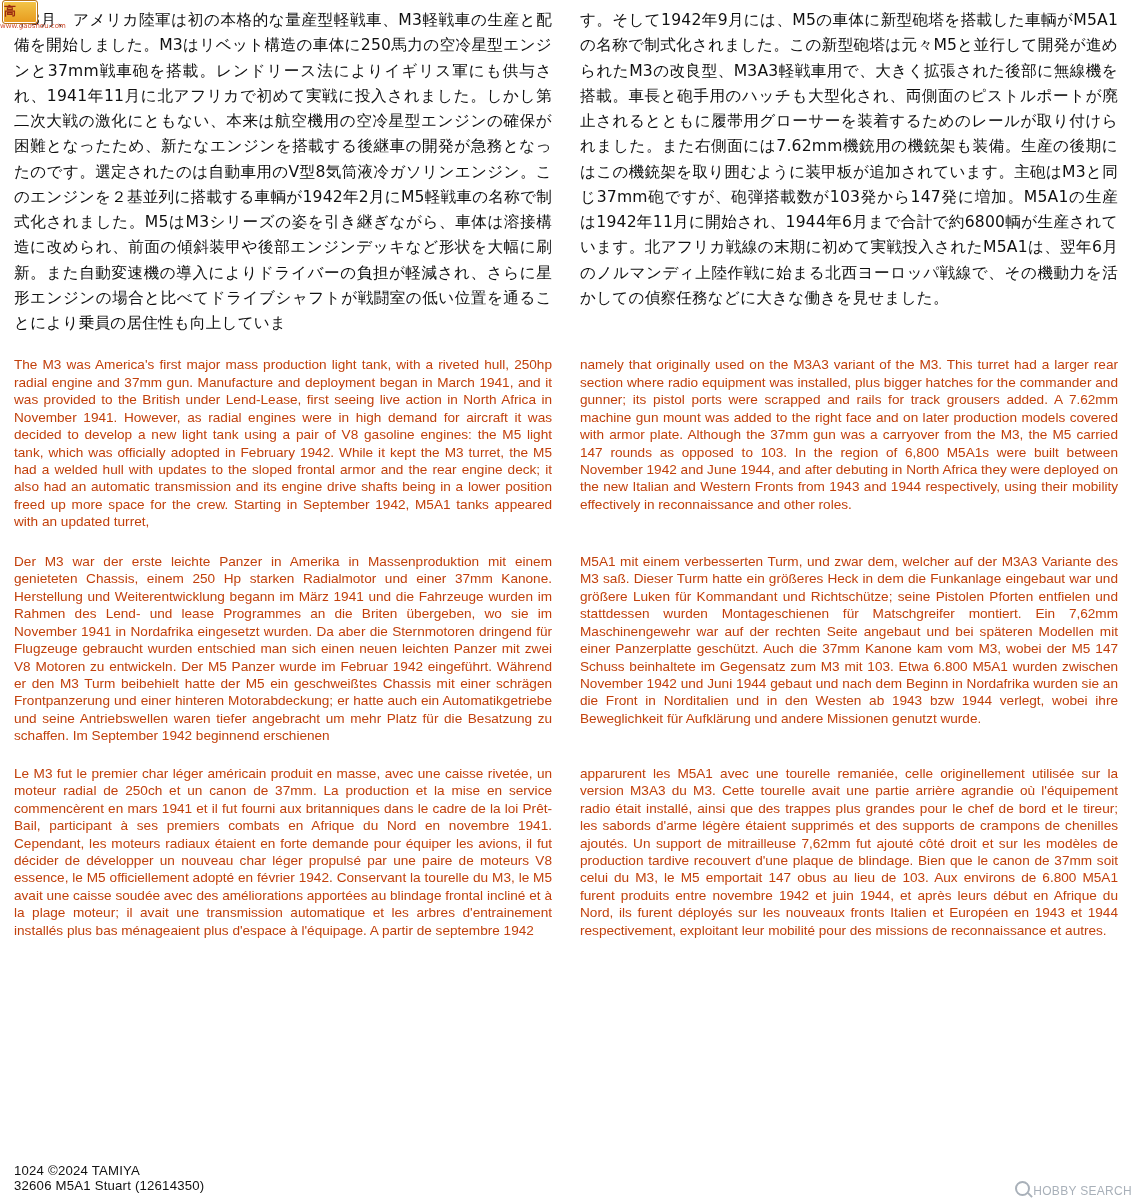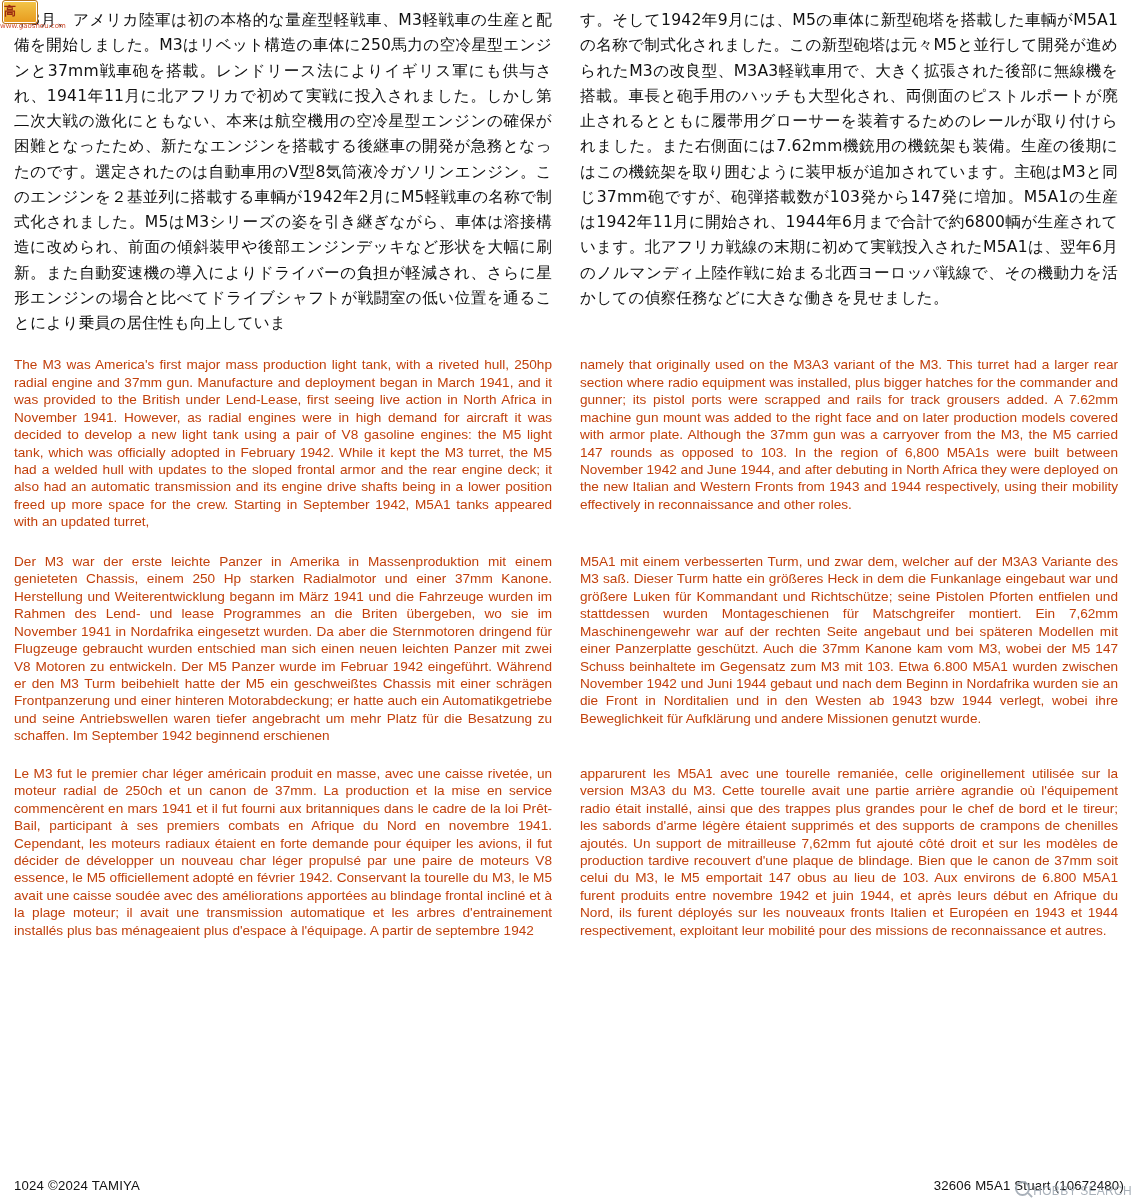--- a/index.html
+++ b/index.html
@@ -63,20 +63,21 @@
   
   .footer {
     position: absolute;
     left: 14px;
     right: 14px;
     bottom: 7px;
     display: flex;
     justify-content: space-between;
     font-size: 13.2px;
     color: #111111;
+    flex-direction: column;
   }
   .footer .left { letter-spacing: 0.2px; }
   .footer .right { letter-spacing: 0.2px; }
 
   
   .wm-logo {
     position: absolute;
     left: 0;
     top: 0;
     width: 64px;
@@ -213,20 +214,20 @@
     </div>
     <div class="col">
       <div class="lat">
         <p>apparurent les M5A1 avec une tourelle remaniée, celle originellement utilisée sur la version M3A3 du M3. Cette tourelle avait une partie arrière agrandie où l'équipement radio était installé, ainsi que des trappes plus grandes pour le chef de bord et le tireur; les sabords d'arme légère étaient supprimés et des supports de crampons de chenilles ajoutés. Un support de mitrailleuse 7,62mm fut ajouté côté droit et sur les modèles de production tardive recouvert d'une plaque de blindage. Bien que le canon de 37mm soit celui du M3, le M5 emportait 147 obus au lieu de 103. Aux environs de 6.800 M5A1 furent produits entre novembre 1942 et juin 1944, et après leurs début en Afrique du Nord, ils furent déployés sur les nouveaux fronts Italien et Européen en 1943 et 1944 respectivement, exploitant leur mobilité pour des missions de reconnaissance et autres.</p>
       </div>
     </div>
   </div>
 
   <div class="footer">
     <div class="left">1024 ©2024 TAMIYA</div>
-    <div class="right">32606 M5A1 Stuart (10672480)</div>
+    <div class="right">32606 M5A1 Stuart (12614350)</div>
   </div>
 
   <div class="wm-br">
     <span class="mark"></span><span>HOBBY SEARCH</span>
   </div>
 
 </div>
 
 </body></html>

